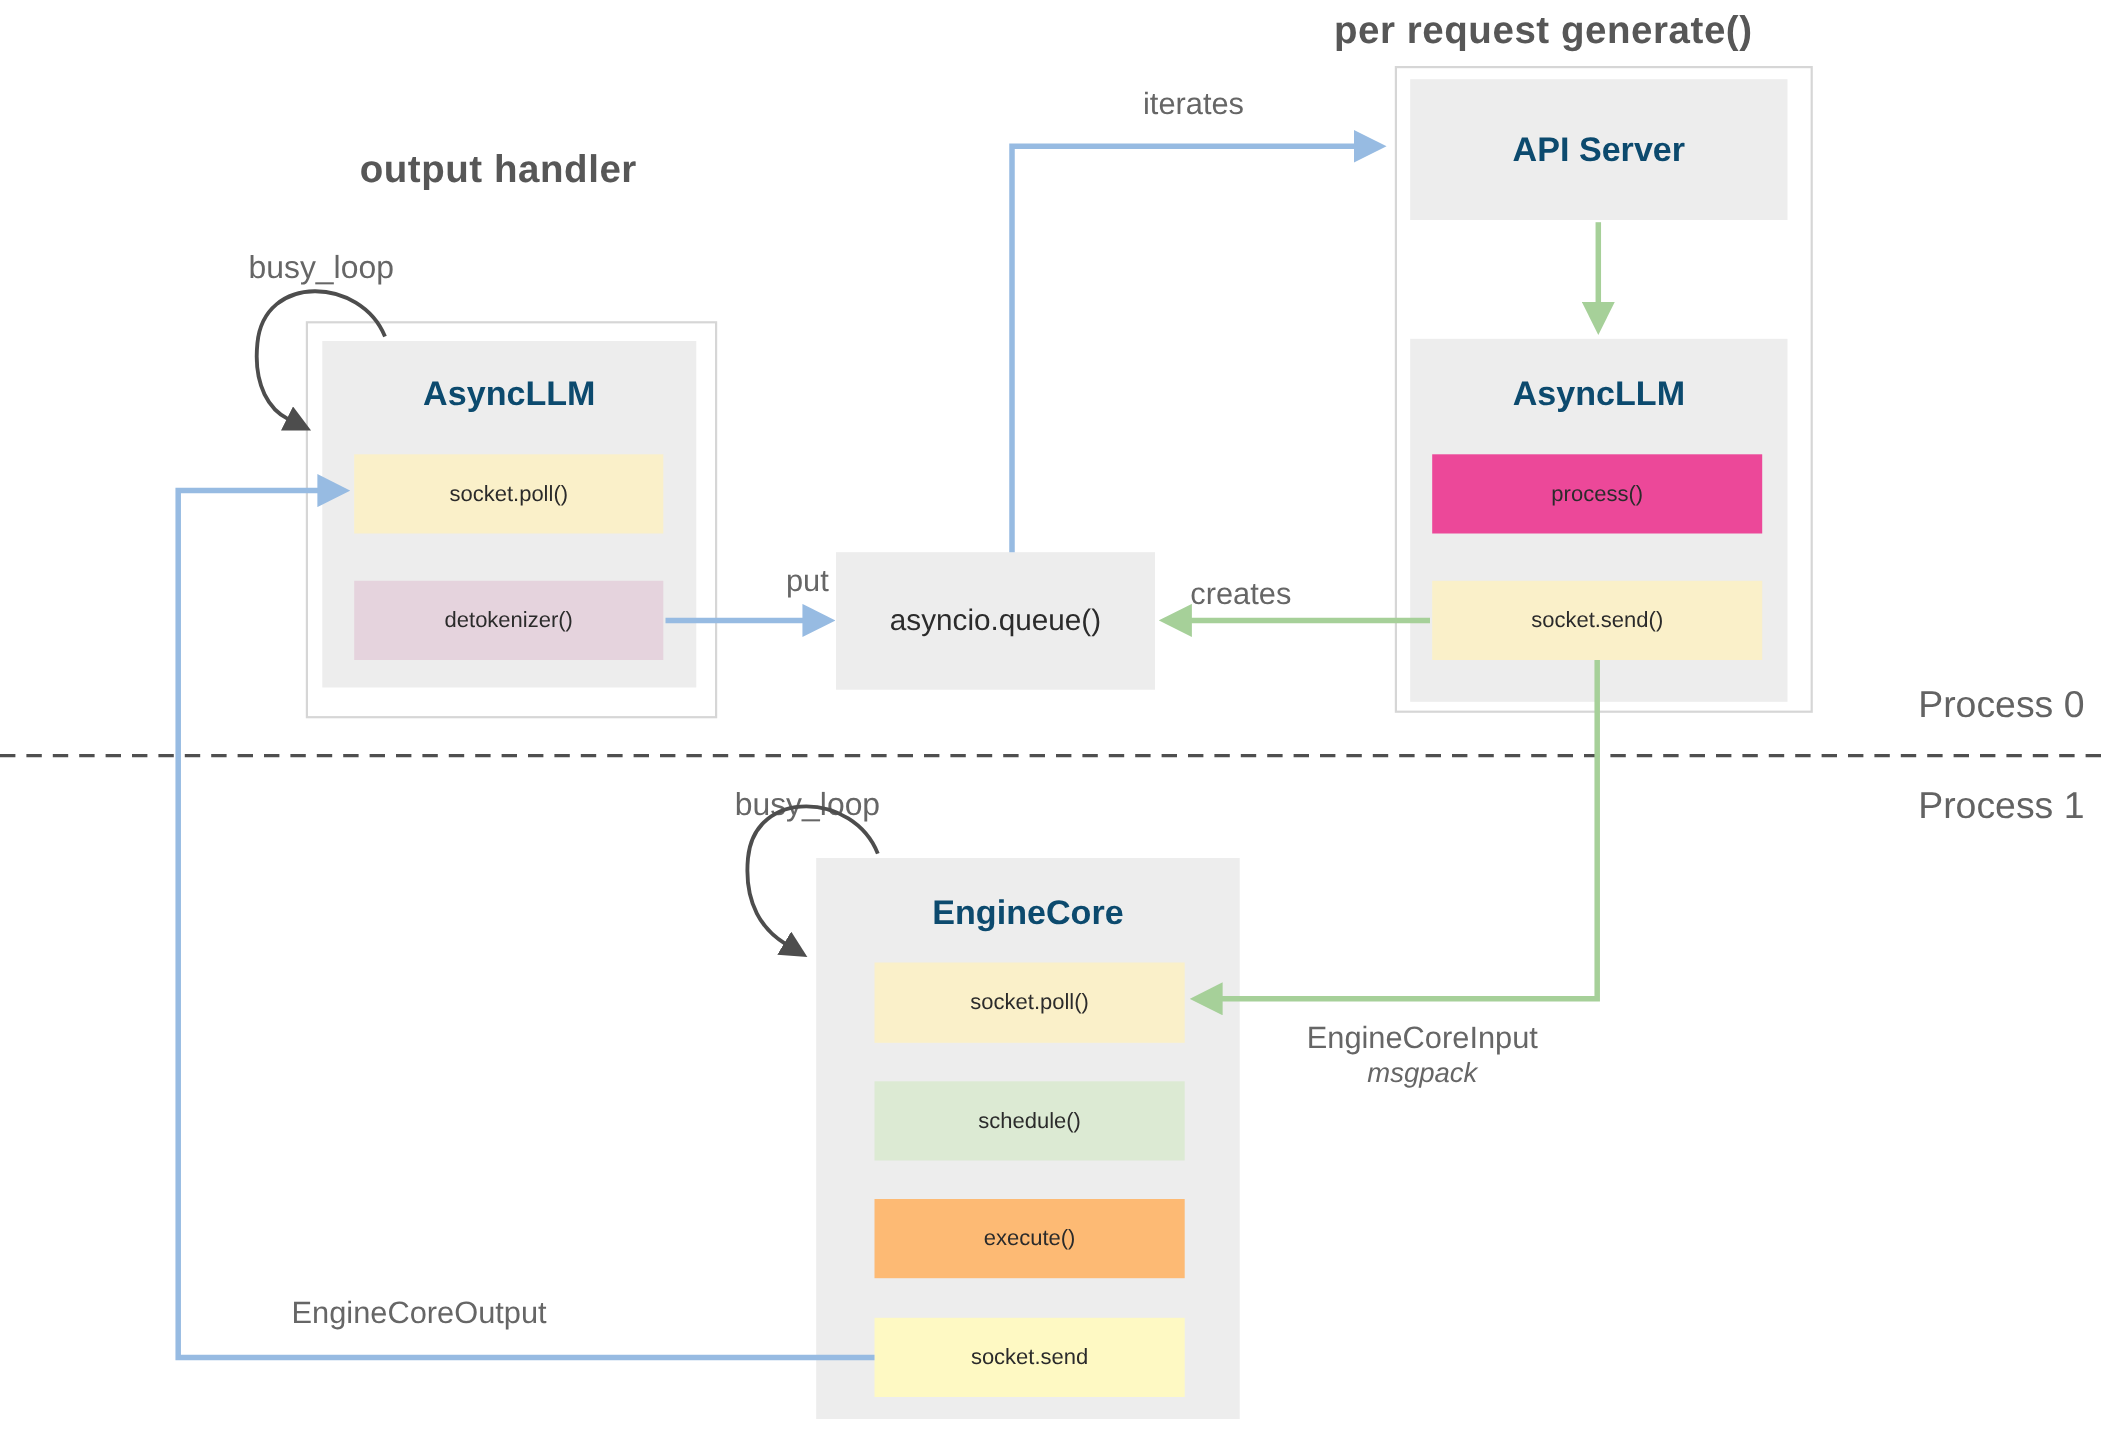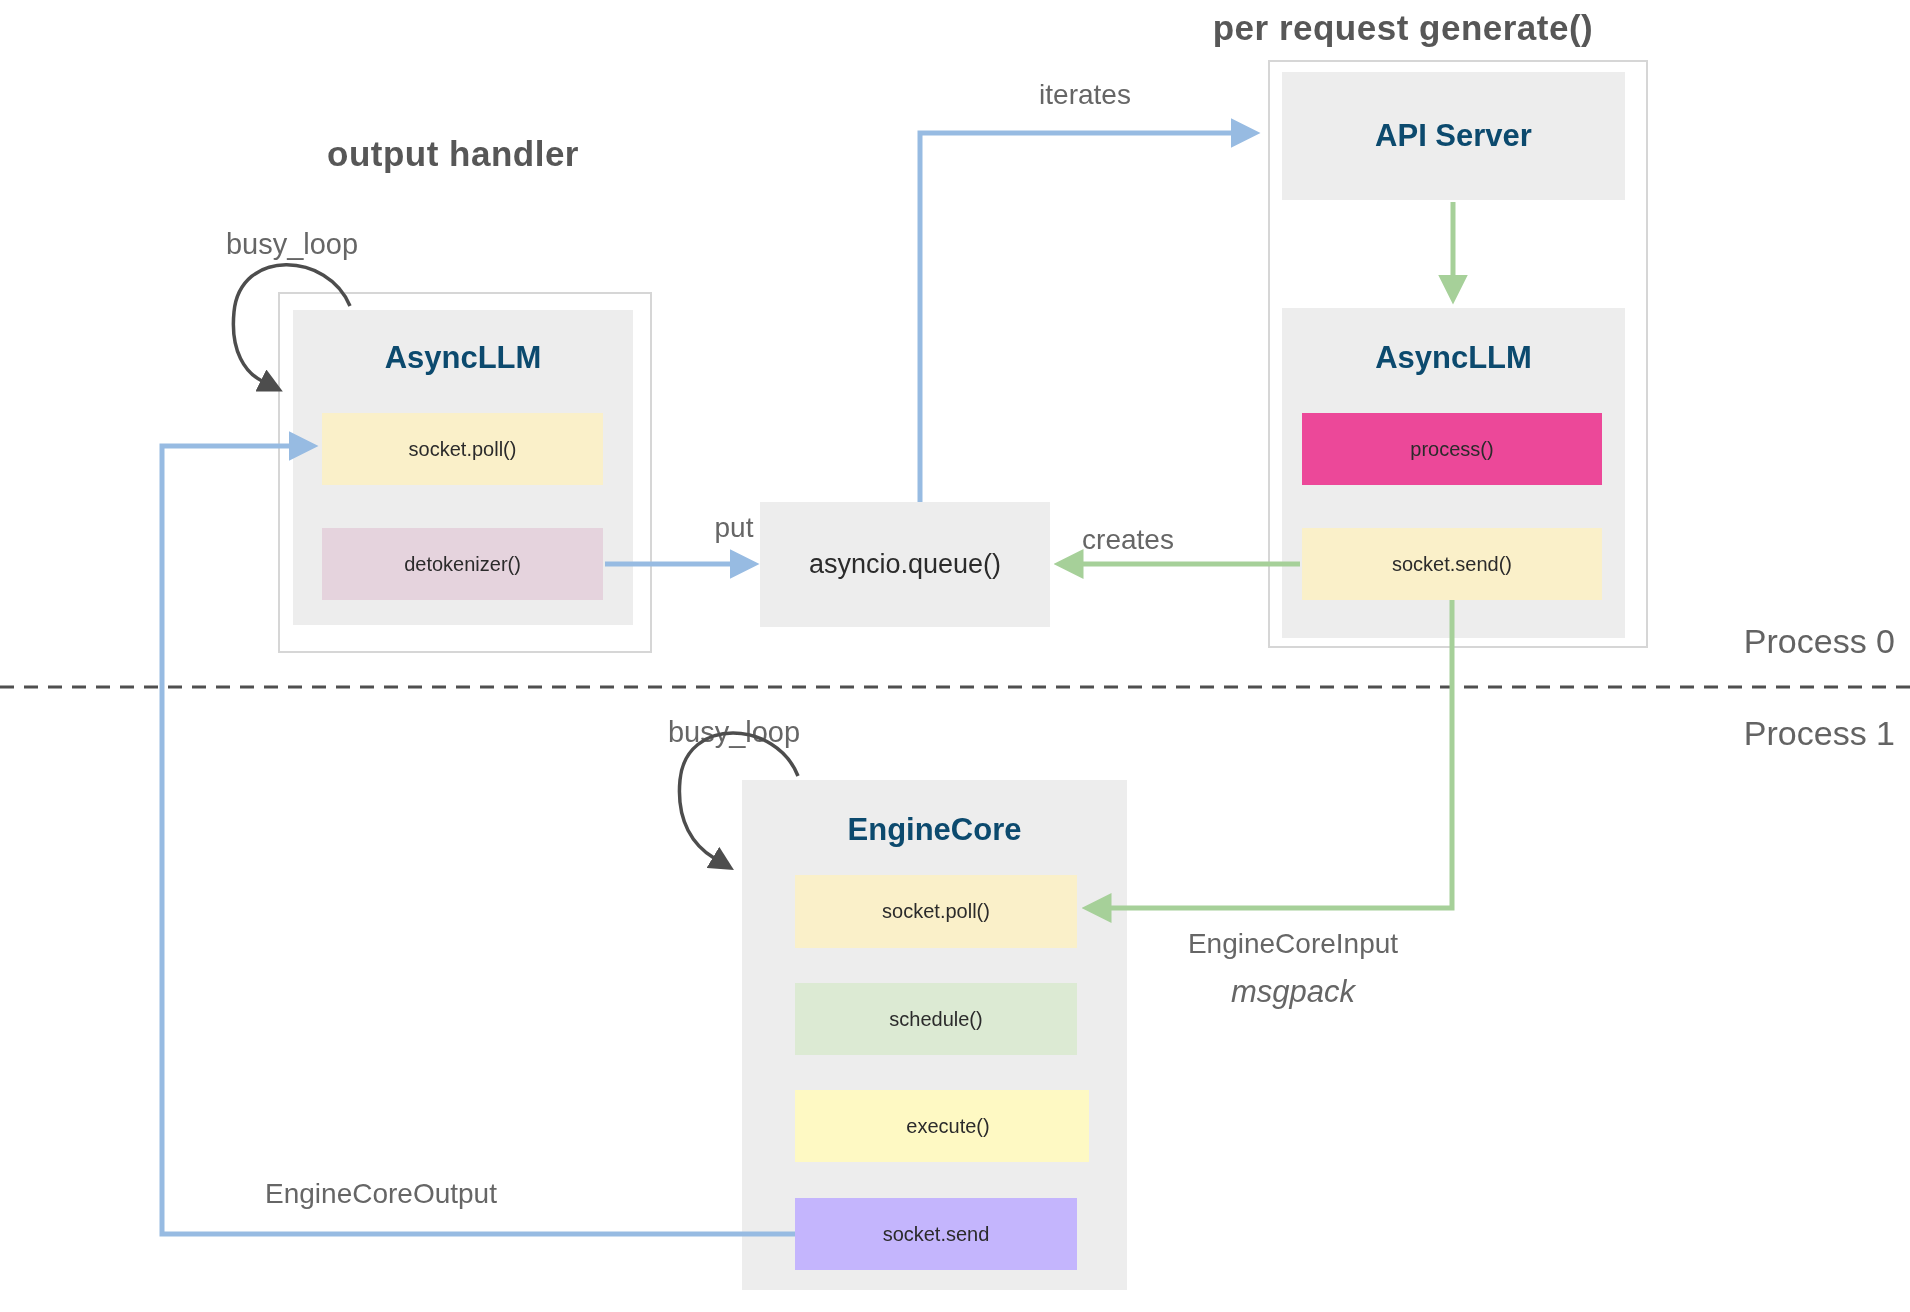--- a/index.html
+++ b/index.html
@@ -8,21 +8,21 @@
     font-family:"Liberation Sans", sans-serif;
   }
   .sect{position:absolute;font-weight:bold;font-size:35px;color:#575757;text-align:center;letter-spacing:.5px;}
   .proc{position:absolute;font-size:34px;color:#636363;text-align:right;width:300px;}
   .ctr{position:absolute;background:#ffffff;border:2px solid #d6d6d6;box-sizing:border-box;}
   .gbox{position:absolute;background:#ededed;}
   .btitle{position:absolute;font-weight:bold;font-size:31px;color:#0c4a6e;text-align:center;}
   .fn{position:absolute;display:flex;align-items:center;justify-content:center;font-size:20px;color:#2b2b2b;}
   .queue{position:absolute;background:#ededed;display:flex;align-items:center;justify-content:center;font-size:27px;color:#2b2b2b;}
   .lbl{position:absolute;color:#666666;font-size:28px;text-align:center;}
-  .lbl.small{font-size:31px;font-style:italic;margin-top:12px;}
+  .lbl.small{font-size:25px;font-style:italic;}
   svg.overlay{position:absolute;left:0;top:0;pointer-events:none;}
 </style>
 </head>
 <body>
 
 <div class="stage">
 
   <div class="sect" style="left:253px;top:134px;width:400px;">output handler</div>
   <div class="sect" style="left:1153px;top:8px;width:500px;">per request generate()</div>
 
@@ -47,22 +47,22 @@
   <div class="fn" style="left: 1302px; top: 528px; width: 300px; height: 72px; background: rgb(250, 240, 201);">socket.send()</div>
 
   <div class="queue" style="left:760px;top:502px;width:290px;height:125px;">asyncio.queue()</div>
 
   <div class="lbl" style="left:634px;top:716px;width:200px;font-size:29px;">busy_loop</div>
 
   <div class="gbox" style="left:742px;top:780px;width:385px;height:510px;"></div>
   <div class="btitle" style="left:742px;top:812px;width:385px;">EngineCore</div>
   <div class="fn" style="left: 795px; top: 875px; width: 282px; height: 73px; background: rgb(250, 240, 201);">socket.poll()</div>
   <div class="fn" style="left: 795px; top: 983px; width: 282px; height: 72px; background: rgb(220, 234, 211);">schedule()</div>
-  <div class="fn" style="left: 795px; top: 1090px; width: 282px; height: 72px; background: #fef9c3; padding-left: 12px;">execute()</div>
-  <div class="fn" style="left: 795px; top: 1198px; width: 282px; height: 72px; background: #c4b5fd;">socket.send</div>
+  <div class="fn" style="left: 795px; top: 1090px; width: 282px; height: 72px; background: #fdba74;">execute()</div>
+  <div class="fn" style="left: 795px; top: 1198px; width: 282px; height: 72px; background: #fef9c3;">socket.send</div>
 
   <div class="lbl" style="left:1005px;top:79px;width:160px;">iterates</div>
   <div class="lbl" style="left:684px;top:512px;width:100px;">put</div>
   <div class="lbl" style="left:1048px;top:524px;width:160px;">creates</div>
   <div class="lbl" style="left:1143px;top:928px;width:300px;">EngineCoreInput</div>
   <div class="lbl small" style="left:1143px;top:962px;width:300px;">msgpack</div>
   <div class="lbl" style="left:231px;top:1178px;width:300px;">EngineCoreOutput</div>
 
   <svg class="overlay" width="1910" height="1312" viewBox="0 0 1910 1312">
     <defs>

